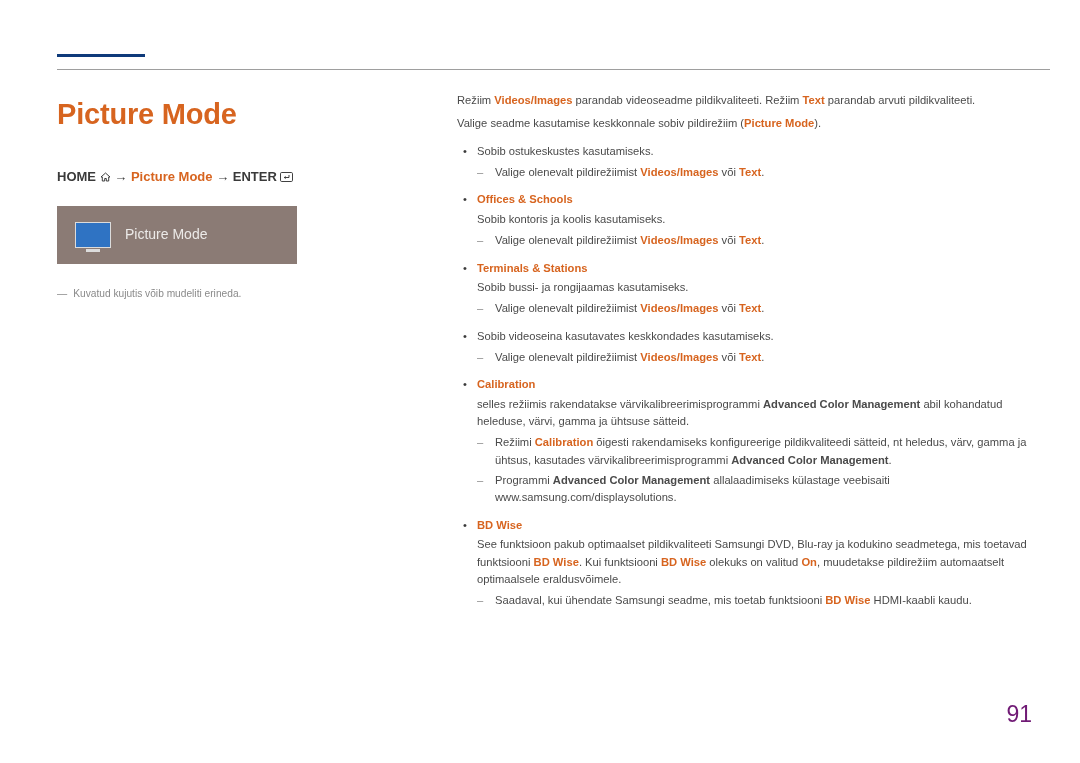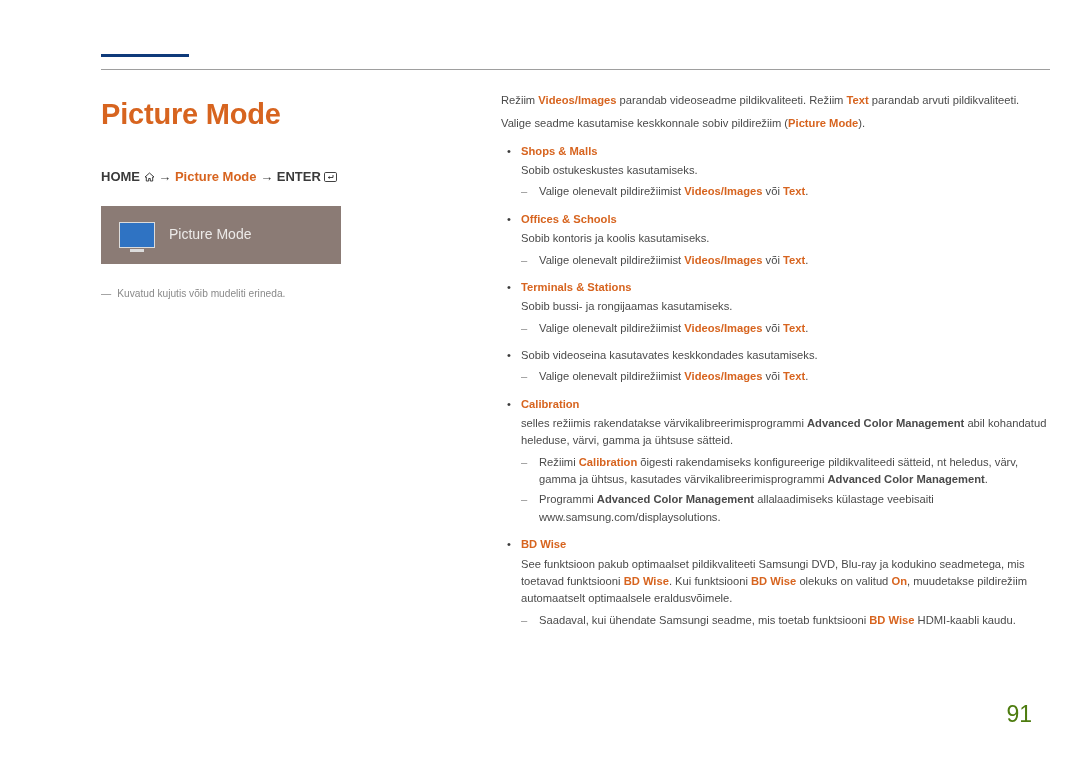--- a/index.html
+++ b/index.html
@@ -6,21 +6,21 @@
   body {
     font-family: Arial, Helvetica, sans-serif;
     width: 1080px;
     height: 763px;
     background: #fff;
     color: #3a3a3a;
     position: relative;
     font-size: 11.2px;
     line-height: 1.55;
   }
-  .page { padding: 54px 30px 0 57px; margin-left: 44px; }
+  .page { padding: 54px 30px 0 57px; }
   .top-rule-container { position: relative; height: 18px; margin-bottom: 20px; }
   .top-rule-accent {
     position: absolute; left: 0; top: 0;
     width: 88px; height: 3px; background: #0e3a7a;
   }
   .top-rule-thin {
     position: absolute; left: 0; top: 15px;
     width: 100%; height: 1px; background: #9e9e9e;
   }
   .cols { display: flex; gap: 60px; }
@@ -62,21 +62,21 @@
   }
   .mode-name { color: #d7641f; font-weight: 700; display: block; margin-bottom: 2px; }
   .desc { color: #4a4a4a; margin-bottom: 4px; }
   ul.sub { list-style: none; margin-top: 2px; }
   ul.sub > li { position: relative; padding-left: 18px; margin-bottom: 3px; color: #4a4a4a; }
   ul.sub > li::before {
     content: "\2013"; position: absolute; left: 0; color: #8a8a8a;
   }
   .page-num {
     position: absolute; right: 48px; bottom: 30px;
-    font-size: 23px; color: #4d7c0f; font-weight: 400;
+    font-size: 23px; color: #701a75; font-weight: 400;
   }
 </style>
 </head>
 <body>
 
 <div class="page">
   <div class="top-rule-container">
     <div class="top-rule-accent"></div>
     <div class="top-rule-thin"></div>
   </div>
@@ -120,21 +120,20 @@
           <span>Režiim </span><span class="hl">Videos/Images</span><span> parandab videoseadme pildikvaliteeti. Režiim </span><span class="hl">Text</span><span> parandab arvuti pildikvaliteeti.</span>
         </p>
         <p>
           <span>Valige seadme kasutamise keskkonnale sobiv pildirežiim (</span><span class="hl">Picture Mode</span><span>).</span>
         </p>
       </div>
 
       <ul class="top">
 
         <li>
-          <span class="mode-name">Shops &amp; Malls</span>
           <div class="desc">Sobib ostukeskustes kasutamiseks.</div>
           <ul class="sub">
               <li>
             <span>Valige olenevalt pildirežiimist </span><span class="hl">Videos/Images</span><span> või </span><span class="hl">Text</span><span>.</span>
           </li>
             </ul>
         </li>
         <li>
           <span class="mode-name">Offices &amp; Schools</span>
           <div class="desc">Sobib kontoris ja koolis kasutamiseks.</div>

